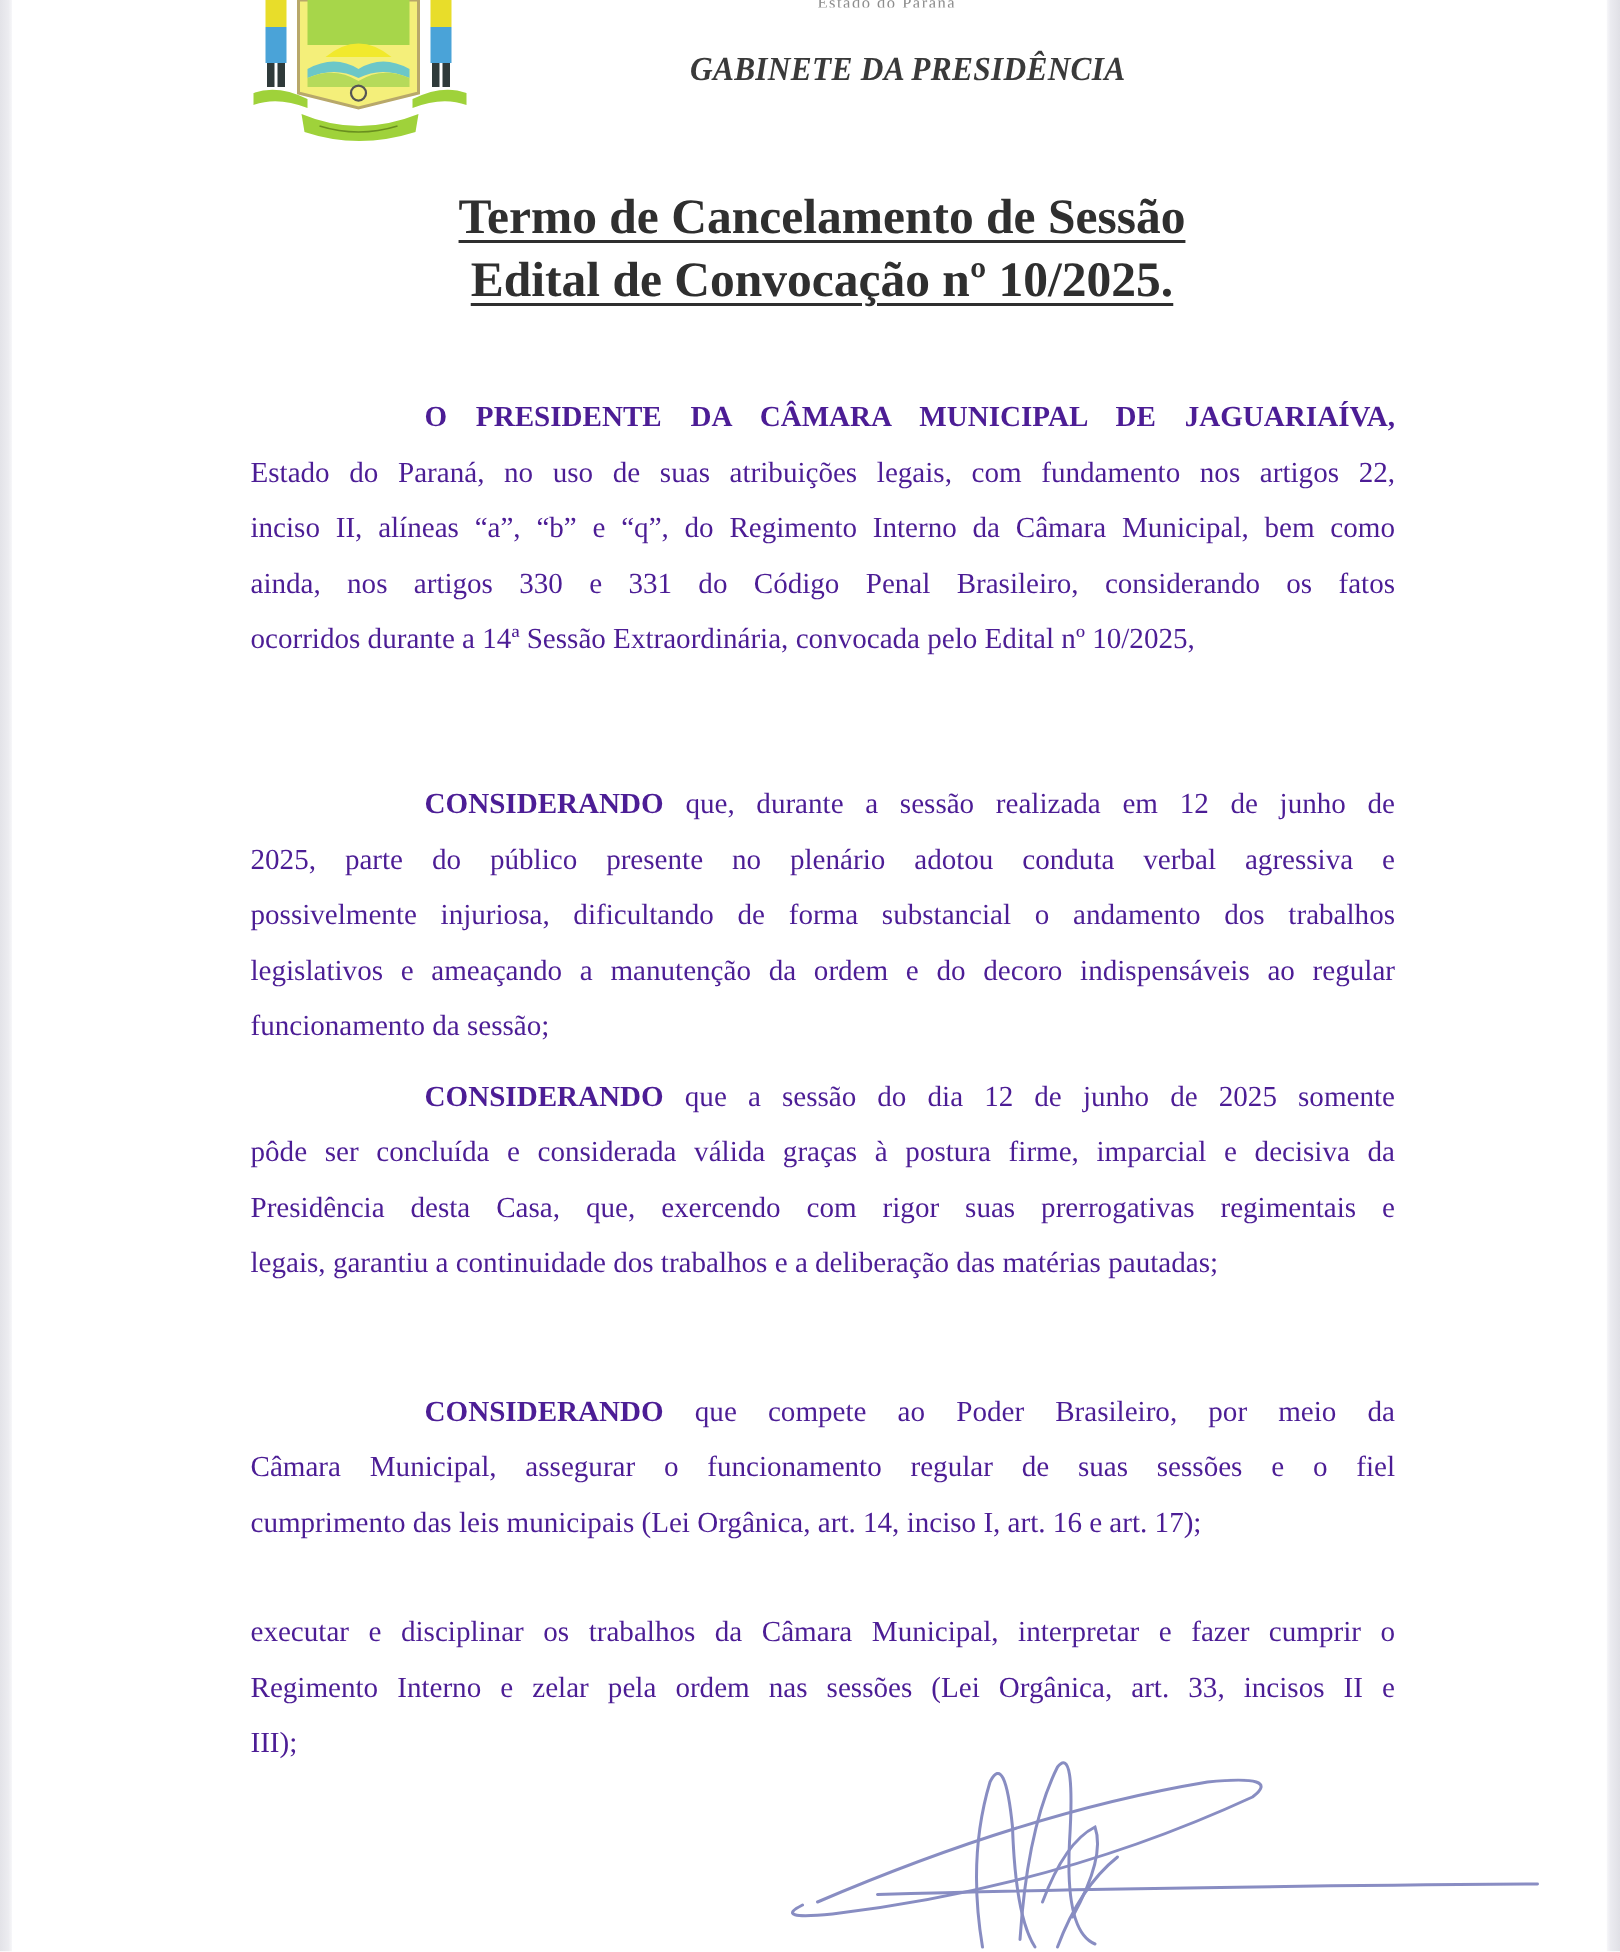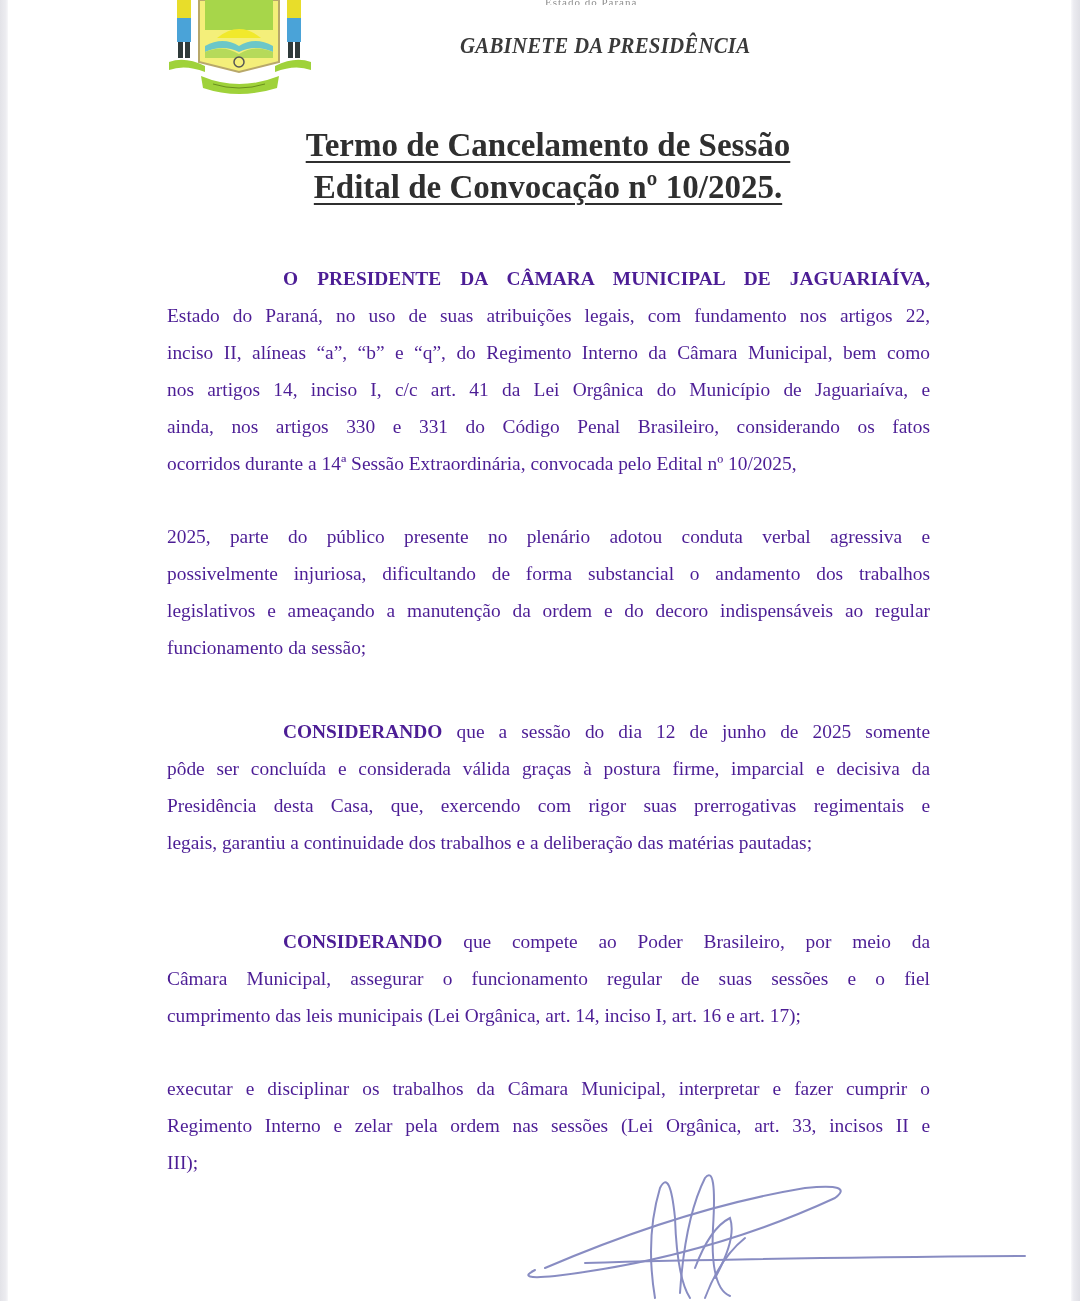--- a/index.html
+++ b/index.html
@@ -111,26 +111,26 @@
 
 <div class="office">GABINETE DA PRESIDÊNCIA</div>
 
 <div class="title t1">Termo de Cancelamento de Sessão</div>
 <div class="title t2">Edital de Convocação nº 10/2025.</div>
 
 <div class="body-text" style="top:260px;">
   <span class="line indent"><span class="b">O PRESIDENTE DA CÂMARA MUNICIPAL DE JAGUARIAÍVA,</span></span>
   <span class="line">Estado do Paraná, no uso de suas atribuições legais, com fundamento nos artigos 22,</span>
   <span class="line">inciso II, alíneas “a”, “b” e “q”, do Regimento Interno da Câmara Municipal, bem como</span>
-  <span class="line">nos artigos 14, inciso I, c/c art. 41 da Lei Orgânica do Município de Jaguariaíva, e</span>
   <span class="line">ainda, nos artigos 330 e 331 do Código Penal Brasileiro, considerando os fatos</span>
   <span class="line last">ocorridos durante a 14ª Sessão Extraordinária, convocada pelo Edital nº 10/2025,</span>
 </div>
 
 <div class="body-text" style="top:518px;">
+  <span class="line indent"><span class="b">CONSIDERANDO</span> <span>que, durante a sessão realizada em 12 de junho de</span></span>
   <span class="line">2025, parte do público presente no plenário adotou conduta verbal agressiva e</span>
   <span class="line">possivelmente injuriosa, dificultando de forma substancial o andamento dos trabalhos</span>
   <span class="line">legislativos e ameaçando a manutenção da ordem e do decoro indispensáveis ao regular</span>
   <span class="line last">funcionamento da sessão;</span>
 </div>
 
 <div class="body-text" style="top:713px;">
   <span class="line indent"><span class="b">CONSIDERANDO</span> <span>que a sessão do dia 12 de junho de 2025 somente</span></span>
   <span class="line">pôde ser concluída e considerada válida graças à postura firme, imparcial e decisiva da</span>
   <span class="line">Presidência desta Casa, que, exercendo com rigor suas prerrogativas regimentais e</span>

